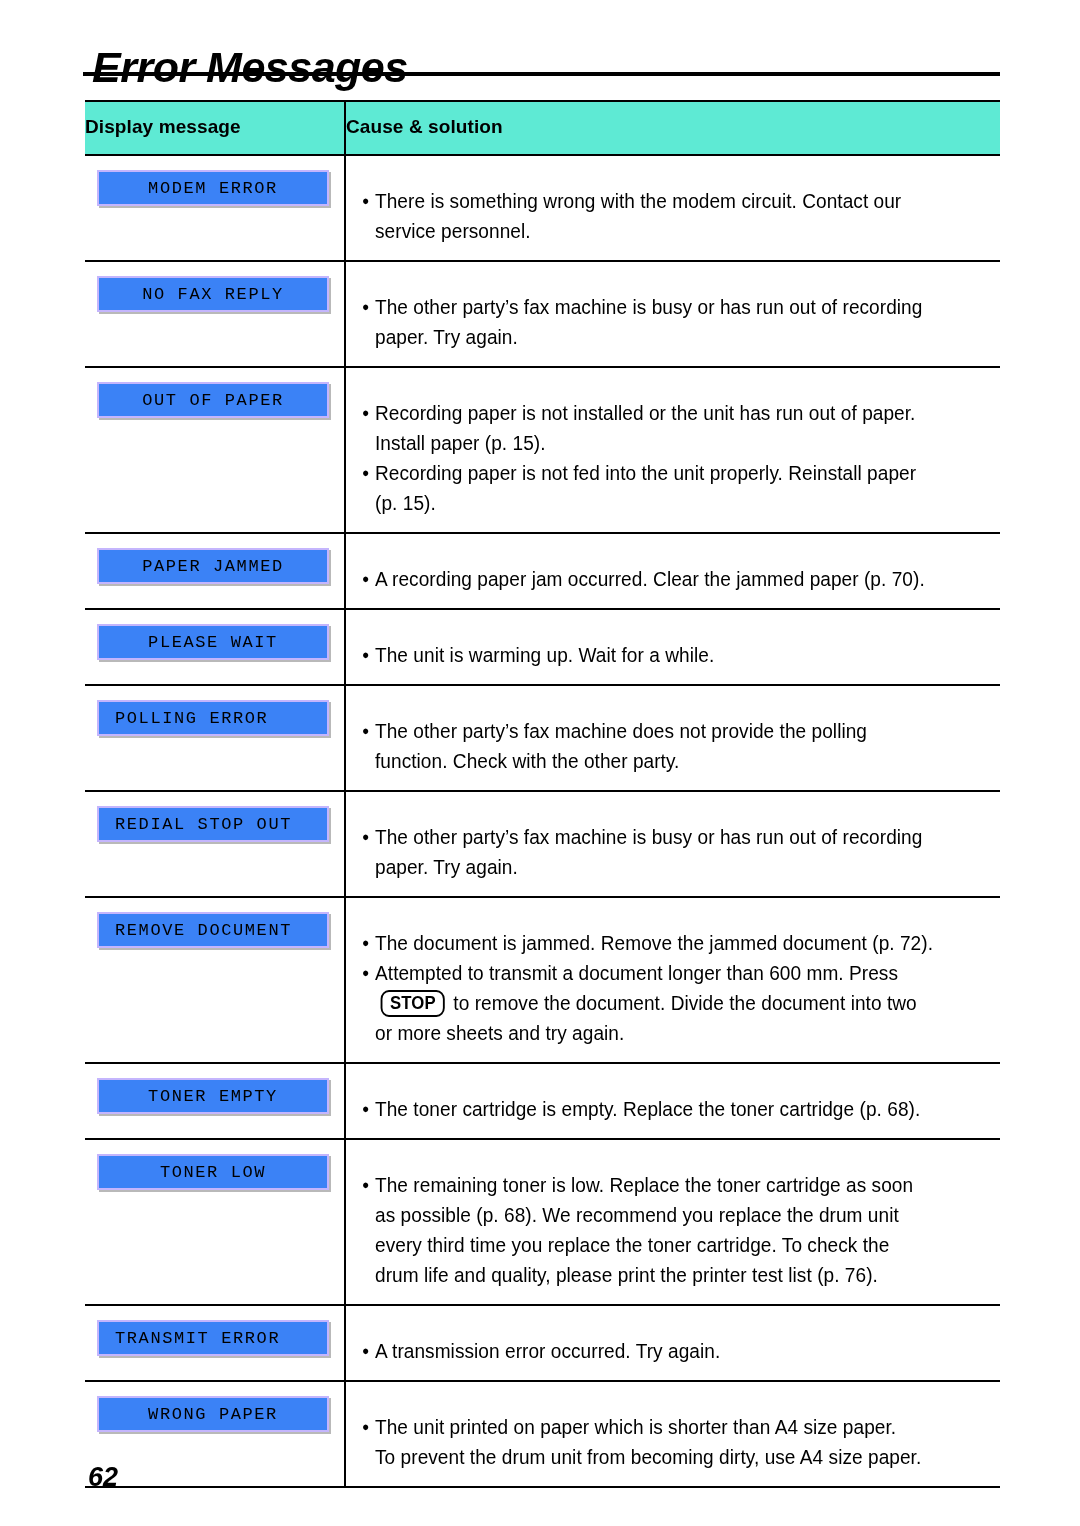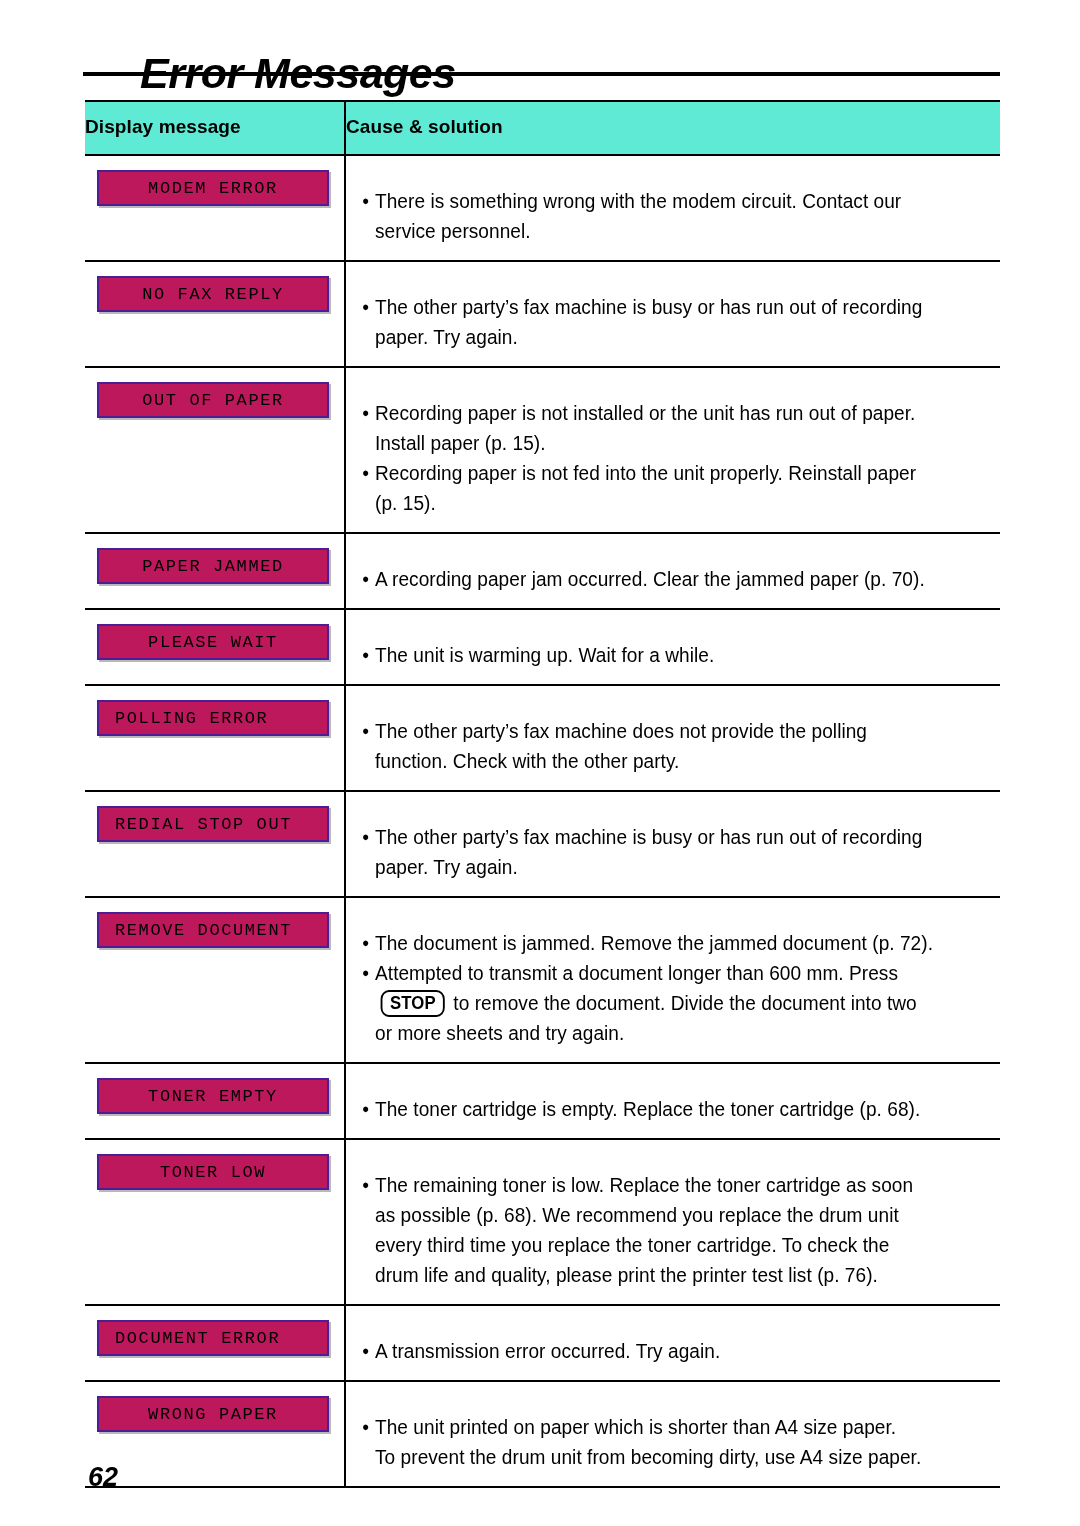--- a/index.html
+++ b/index.html
@@ -20,28 +20,27 @@
     position: absolute;
     left: 0; top: 0;
     width: 1080px;
     height: 1526px;
   }
 
   
   .page-heading {
     position: absolute;
     left: 92px;
-    top: 22px;
+    top: 16px;
     font-size: 43px;
     font-weight: bold;
     font-style: italic;
     letter-spacing: -0.5px;
     line-height: 1.05;
     white-space: nowrap;
-    margin-left: 48px;
   }
   .heading-rule {
     position: absolute;
     left: 83px;
     top: 72px;
     width: 917px;
     height: 0;
     border-top: 4px solid #000;
   }
 
@@ -82,23 +81,23 @@
     padding: 30px 6px 14px 16px;
   }
   .err-table tr:last-child td { border-bottom: 2px solid #000; }
 
   
   .lcd-box {
     box-sizing: border-box;
     width: 232px;
     margin: 0 auto 0 12px;
     height: 36px;
-    border: 2px solid #4c1d95;
+    border: 2px solid #c4b5fd;
     box-shadow: 2px 2px 0 #b9b9b9;
-    background: #be185d;
+    background: #3b82f6;
     display: flex;
     align-items: center;
     justify-content: center;
     font-family: "Liberation Mono", "DejaVu Sans Mono", monospace;
     font-size: 17px;
     letter-spacing: 1.6px;
     white-space: nowrap;
   }
   .lcd-box.align-left {
     justify-content: flex-start;
@@ -265,21 +264,21 @@
           </td>
           <td class="sol-cell">
             <div class="bullet-line">The remaining toner is low. Replace the toner cartridge as soon</div>
             <div class="bullet-line no-bullet cont">as possible (p. 68). We recommend you replace the drum unit</div>
             <div class="bullet-line no-bullet cont">every third time you replace the toner cartridge. To check the</div>
             <div class="bullet-line no-bullet cont">drum life and quality, please print the printer test list (p. 76).</div>
           </td>
         </tr>
         <tr>
           <td class="msg-cell">
-            <div class="lcd-box align-left">DOCUMENT ERROR</div>
+            <div class="lcd-box align-left">TRANSMIT ERROR</div>
           </td>
           <td class="sol-cell">
             <div class="bullet-line">A transmission error occurred. Try again.</div>
           </td>
         </tr>
         <tr>
           <td class="msg-cell">
             <div class="lcd-box">WRONG PAPER</div>
           </td>
           <td class="sol-cell">

